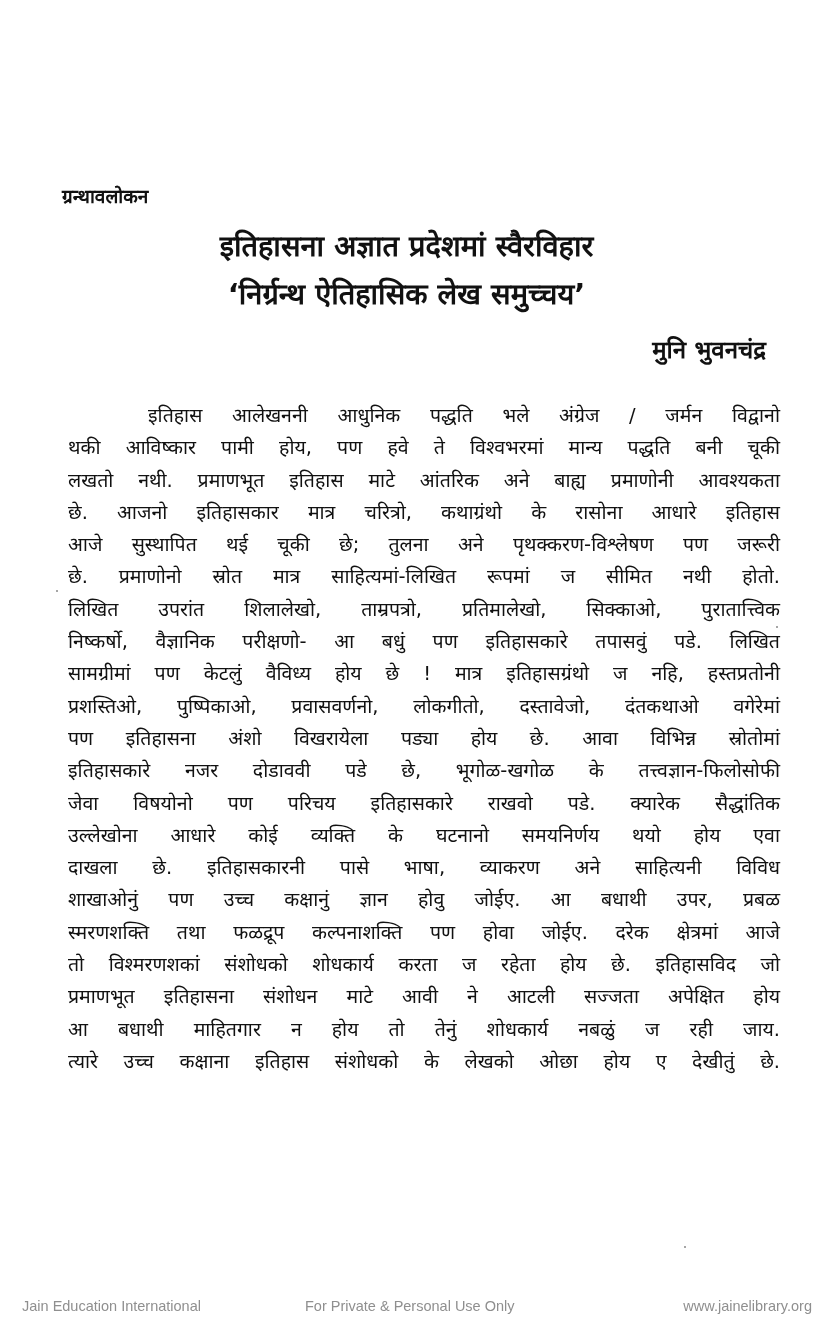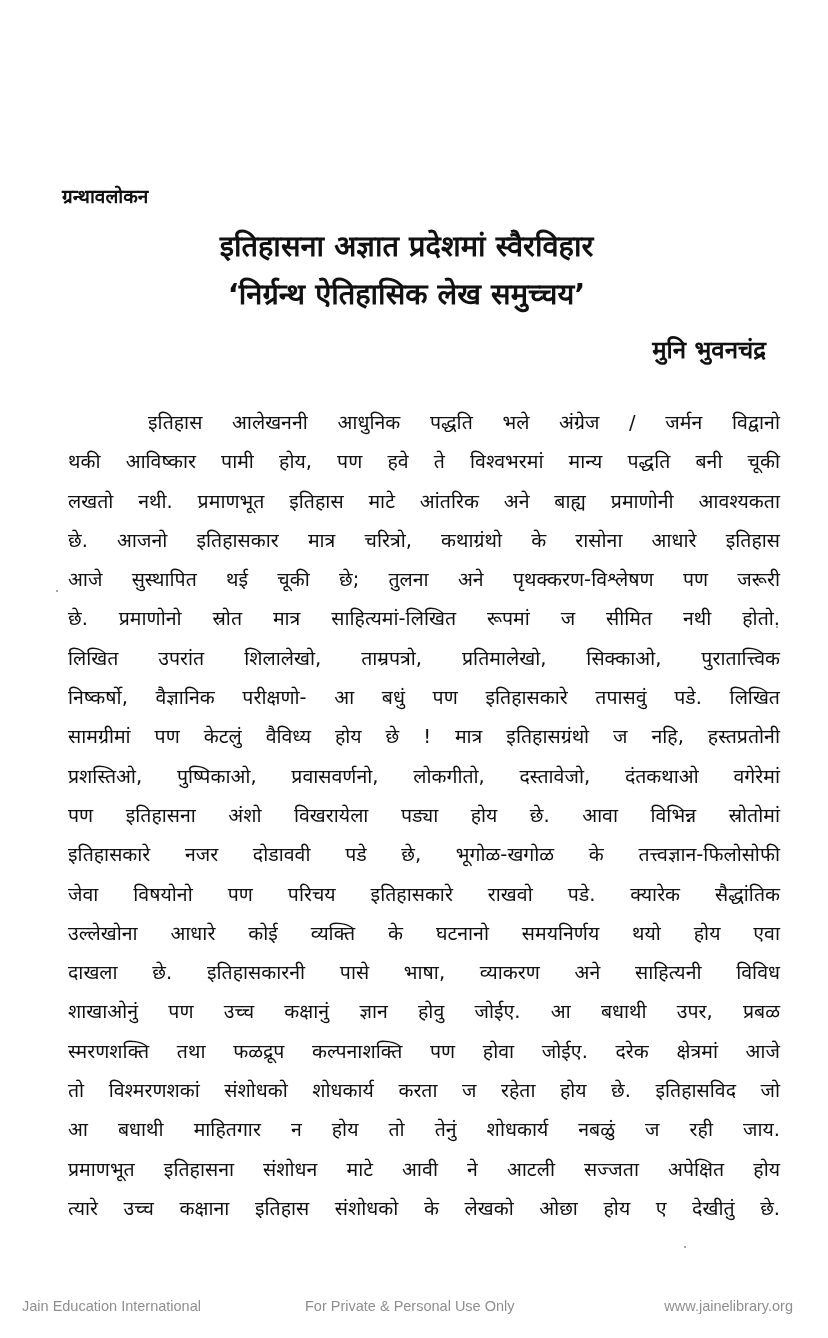--- a/index.html
+++ b/index.html
@@ -58,37 +58,36 @@
       line-height: 32.3px;
       text-align: justify;
     }
     .body-text .line {
       display: block;
       white-space: nowrap;
       text-align-last: justify;
       text-align: justify;
       height: 32.3px;
       overflow: visible;
-      margin-top: 7px;
     }
     .body-text .line.indent { padding-left: 80px; }
     .body-text .line.last-para { padding-left: 90px; text-align-last: left; }
     .footer {
       position: absolute;
       top: 1298px;
       left: 0;
       width: 828px;
       font-family: "Liberation Sans", sans-serif;
       font-size: 14.5px;
       color: #8f8f8f;
     }
     .footer span { position: absolute; top: 0; }
     .footer .f-left { left: 22px; }
     .footer .f-center { left: 305px; }
-    .footer .f-right { right: 35px; }
+    .footer .f-right { right: 16px; }
     .speck {
       position: absolute;
       width: 2px; height: 2px;
       background: #888;
       border-radius: 1px;
     }
   </style>
 </head>
 <body>
 
@@ -113,22 +112,22 @@
     <span class="line">सामग्रीमां पण केटलुं वैविध्य होय छे ! मात्र इतिहासग्रंथो ज नहि, हस्तप्रतोनी</span>
     <span class="line">प्रशस्तिओ, पुष्पिकाओ, प्रवासवर्णनो, लोकगीतो, दस्तावेजो, दंतकथाओ वगेरेमां</span>
     <span class="line">पण इतिहासना अंशो विखरायेला पड्या होय छे. आवा विभिन्न स्रोतोमां</span>
     <span class="line">इतिहासकारे नजर दोडाववी पडे छे, भूगोळ-खगोळ के तत्त्वज्ञान-फिलोसोफी</span>
     <span class="line">जेवा विषयोनो पण परिचय इतिहासकारे राखवो पडे. क्यारेक सैद्धांतिक</span>
     <span class="line">उल्लेखोना आधारे कोई व्यक्ति के घटनानो समयनिर्णय थयो होय एवा</span>
     <span class="line">दाखला छे. इतिहासकारनी पासे भाषा, व्याकरण अने साहित्यनी विविध</span>
     <span class="line">शाखाओनुं पण उच्च कक्षानुं ज्ञान होवु जोईए. आ बधाथी उपर, प्रबळ</span>
     <span class="line">स्मरणशक्ति तथा फळद्रूप कल्पनाशक्ति पण होवा जोईए. दरेक क्षेत्रमां आजे</span>
     <span class="line">तो विश्मरणशकां संशोधको शोधकार्य करता ज रहेता होय छे. इतिहासविद जो</span>
+    <span class="line">प्रमाणभूत इतिहासना संशोधन माटे आवी ने आटली सज्जता अपेक्षित होय</span>
     <span class="line">आ बधाथी माहितगार न होय तो तेनुं शोधकार्य नबळुं ज रही जाय.</span>
-    <span class="line">प्रमाणभूत इतिहासना संशोधन माटे आवी ने आटली सज्जता अपेक्षित होय</span>
     <span class="line">त्यारे उच्च कक्षाना इतिहास संशोधको के लेखको ओछा होय ए देखीतुं छे.</span>
   </div>
 
   <div class="speck" style="left:776px; top:626px;"></div>
   <div class="speck" style="left:56px; top:590px;"></div>
   <div class="speck" style="left:684px; top:1246px;"></div>
 
   <div class="footer">
     <span class="f-left">Jain Education International</span>
     <span class="f-center">For Private &amp; Personal Use Only</span>

